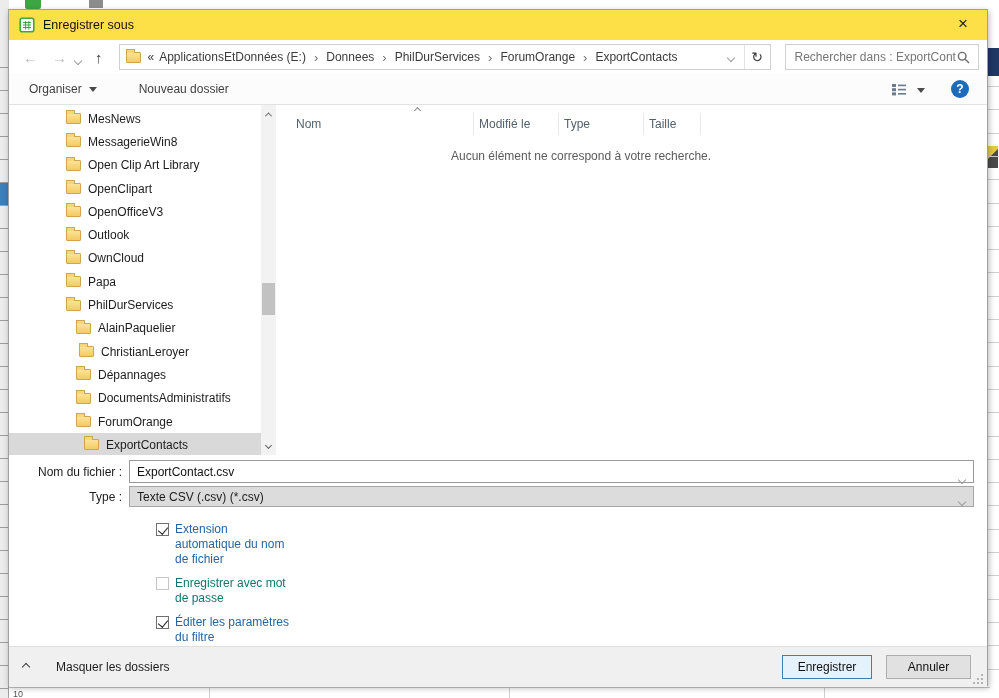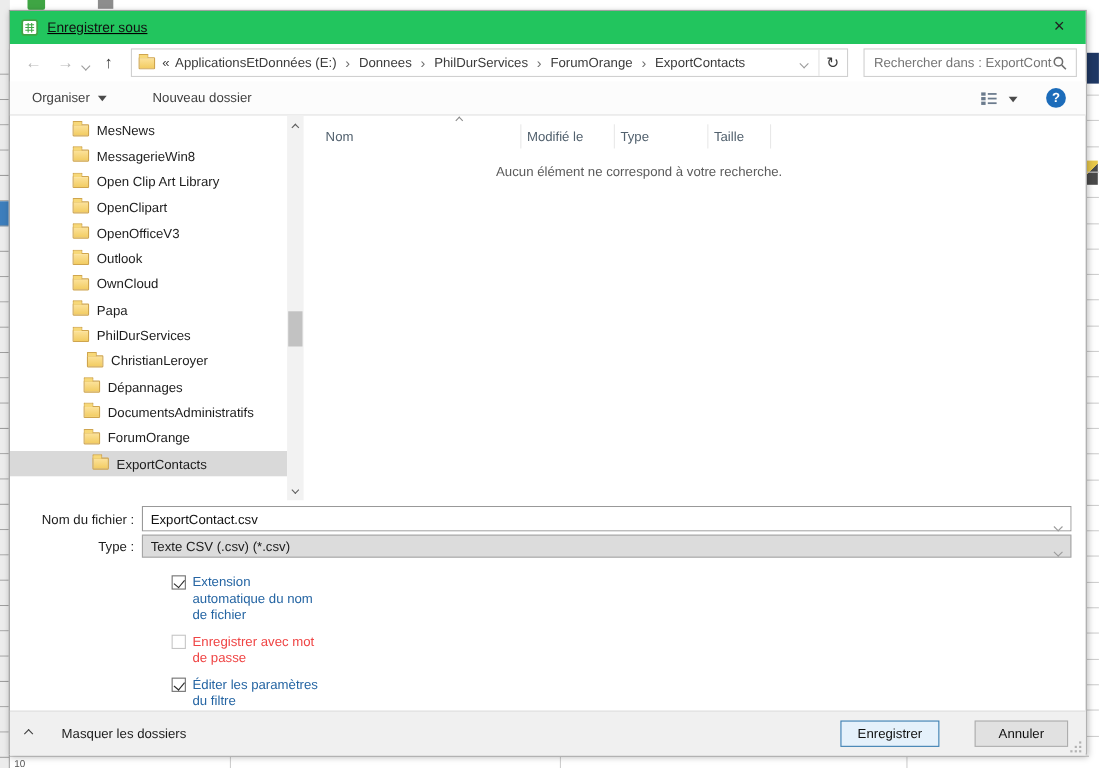--- a/index.html
+++ b/index.html
@@ -23,21 +23,21 @@
   .bg-bottom { left:9px; top:687px; width:981px; height:11px; border-top:1px solid #c9c9c9; }
   .bg-bottom .vline { position:absolute; top:0; width:1px; height:11px; background:#cfcfcf; }
   .bg-bottom .rownum { position:absolute; left:4px; top:1px; font-size:9px; color:#555; }
 
   
   .dialog { position:absolute; left:8px; top:9px; width:980px; height:677px;
     background:#fff; border:1px solid #a0a0a0;
     box-shadow:1px 2px 6px rgba(0,0,0,.28); }
 
   .titlebar { position:absolute; left:0; top:0; width:100%; height:30px;
-    display:flex; align-items:center; background:#22c55e;text-decoration:underline; }
+    display:flex; align-items:center; background:#fde047; }
   .app-icon { width:16px; height:16px; margin-left:10px; flex:0 0 auto; }
   .title-text { margin-left:8px; font-size:12.5px; color:#111; }
   .close-btn { position:absolute; right:8px; top:2px; width:32px; height:24px;
     display:flex; align-items:center; justify-content:center;
     font-size:17px; color:#222; cursor:default; }
 
   
   .navrow { position:absolute; left:0; top:30px; width:100%; height:34px;
     display:flex; align-items:center; }
   .nav-arrow { font-size:15px; line-height:1; text-align:center; }
@@ -128,29 +128,29 @@
 
   
   .options { position:absolute; left:147px; top:512px; }
   .opt { display:flex; margin-bottom:9px; }
   .cbox { width:13px; height:13px; border:1px solid #707070; background:#fff; position:relative;
     flex:0 0 auto; margin-top:1px; }
   .cbox.checked::after { content:""; position:absolute; left:2.5px; top:0.5px; width:5px; height:8px;
     border-right:1.6px solid #2a2a2a; border-bottom:1.6px solid #2a2a2a; transform:rotate(40deg); }
   .cbox.disabled { border-color:#c6c6c6; }
   .opt-label { margin-left:6px; font-size:12px; line-height:15px; color:#2565a3; max-width:160px; }
-  .opt.disabled .opt-label { color:#ef4444; }
+  .opt.disabled .opt-label { color:#0f766e; }
 
   
   .footer { position:absolute; left:0; top:636px; width:100%; height:41px;
     background:#f0f0f0; border-top:1px solid #dfdfdf; display:flex; align-items:center; }
   .hide-folders { margin-left:14px; display:flex; align-items:center; gap:27px;
     font-size:12px; color:#1c1c1c; }
   .hide-folders .chev { border-color:#3f3f3f; width:6px; height:6px; }
-  .btns { margin-left:auto; margin-right:16px; display:flex; gap:32px;padding-left:20px; }
+  .btns { margin-left:auto; margin-right:16px; display:flex; gap:14px;padding-left:20px; }
   .btn { width:90px; height:24px; font-size:12px; display:flex; align-items:center;
     justify-content:center; color:#111; }
   .btn-primary { background:#e5f1fb; border:1px solid #3c7fb1; }
   .btn-secondary { width:85px; background:#e1e1e1; border:1px solid #adadad; }
   .resize-grip { position:absolute; right:4px; bottom:3px; width:10px; height:10px; opacity:.6; }
   .resize-grip i { position:absolute; width:2px; height:2px; background:#8a8a8a; }
 </style>
 </head>
 <body>
 
@@ -324,20 +324,24 @@
             <span class="label">OwnCloud</span>
           </div>
           <div class="tree-row" style="padding-left: 57px;">
             <span class="folder"></span>
             <span class="label">Papa</span>
           </div>
           <div class="tree-row" style="padding-left: 57px;">
             <span class="folder"></span>
             <span class="label">PhilDurServices</span>
           </div>
+          <div class="tree-row" style="padding-left: 67px;">
+            <span class="folder"></span>
+            <span class="label">AlainPaquelier</span>
+          </div>
           <div class="tree-row" style="padding-left: 70px;">
             <span class="folder"></span>
             <span class="label">ChristianLeroyer</span>
           </div>
           <div class="tree-row" style="padding-left: 67px;">
             <span class="folder"></span>
             <span class="label">Dépannages</span>
           </div>
           <div class="tree-row" style="padding-left: 67px;">
             <span class="folder"></span>

